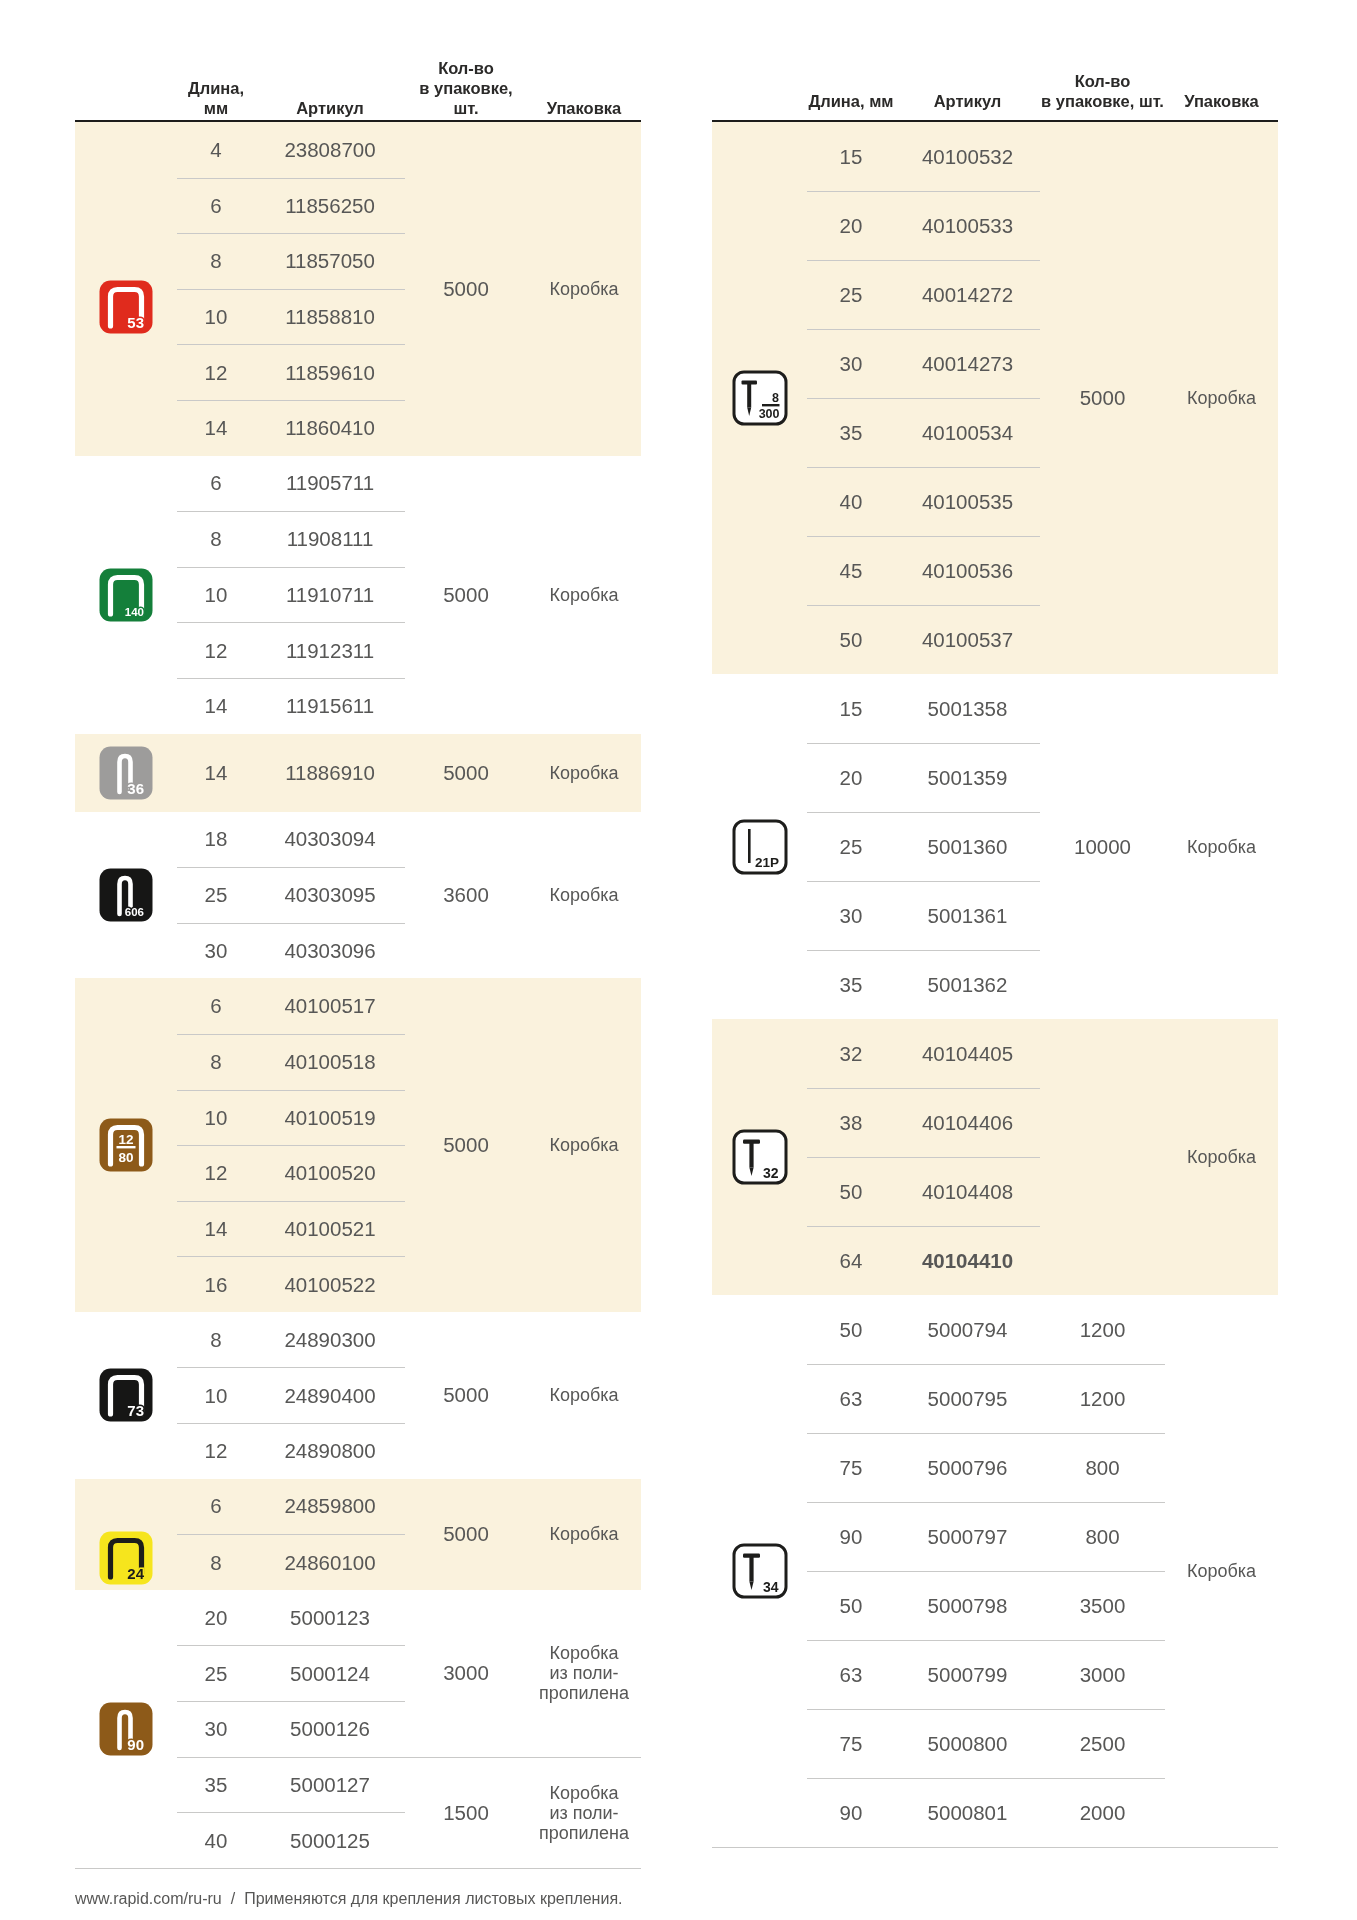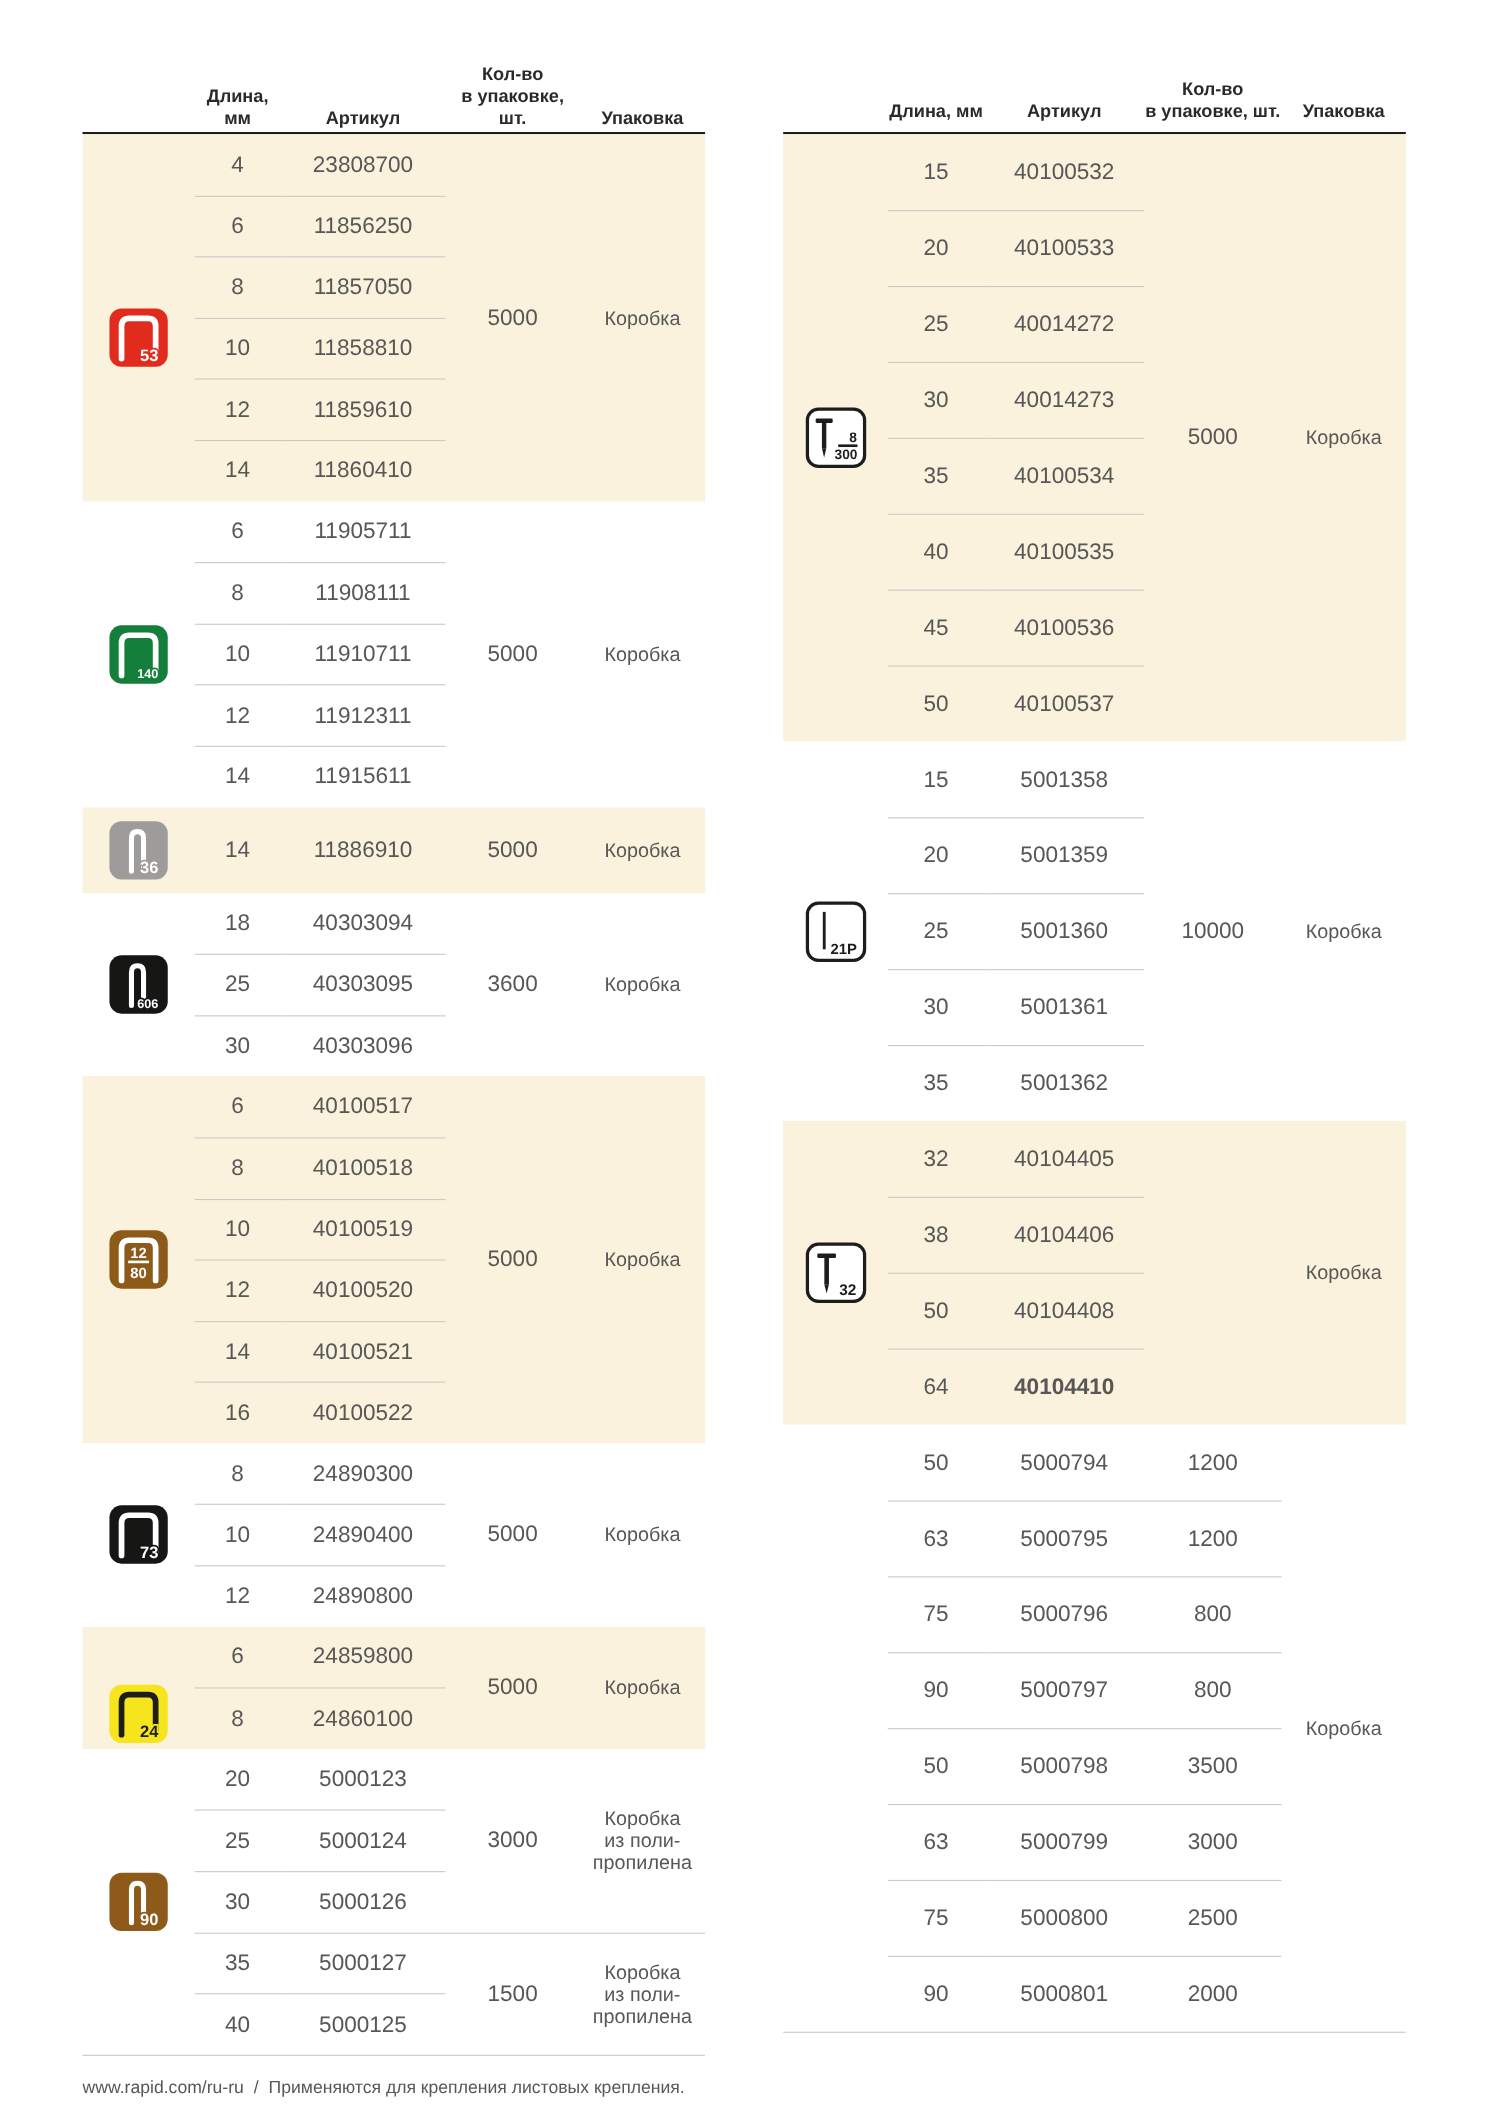--- a/index.html
+++ b/index.html
@@ -324,20 +324,29 @@
             <div class="cell bt" style="grid-area: 2 / 3 / span 1;">40104406</div>
             <div class="cell bt" style="grid-area: 3 / 2 / span 1;">50</div>
             <div class="cell bt" style="grid-area: 3 / 3 / span 1;">40104408</div>
             <div class="cell bt" style="grid-area: 4 / 2 / span 1;">64</div>
             <div class="cell bt" style="grid-area: 4 / 3 / span 1; font-weight: bold;">40104410</div>
             <div class="cell pack" style="grid-area: 1 / 5 / span 4;">
               <div class="pack-line">Коробка</div>
             </div>
           </div>
           <div class="group">
+            <div class="cell icon-cell" style="grid-area: 1 / 1 / span 8;">
+              <svg width="56" height="56" viewBox="0 0 56 56" xmlns="http://www.w3.org/2000/svg">
+                <rect x="2" y="2" width="52" height="52" rx="10" fill="#ffffff" stroke="#1d1d1b" stroke-width="3"></rect>
+                <rect x="11" y="10.5" width="17" height="4.2" rx="1.2" fill="#1d1d1b"></rect>
+                <rect x="17.4" y="14" width="4.2" height="24.5" fill="#1d1d1b"></rect>
+                <polygon points="17.4,38.5 21.6,38.5 19.5,47" fill="#1d1d1b"></polygon>
+                <text x="46.5" y="48.5" text-anchor="end" font-family="Liberation Sans, sans-serif" font-size="14" font-weight="bold" fill="#1d1d1b">34</text>
+              </svg>
+            </div>
             <div class="cell" style="grid-area: 1 / 2 / span 1;">50</div>
             <div class="cell" style="grid-area: 1 / 3 / span 1;">5000794</div>
             <div class="cell bt" style="grid-area: 2 / 2 / span 1;">63</div>
             <div class="cell bt" style="grid-area: 2 / 3 / span 1;">5000795</div>
             <div class="cell bt" style="grid-area: 3 / 2 / span 1;">75</div>
             <div class="cell bt" style="grid-area: 3 / 3 / span 1;">5000796</div>
             <div class="cell bt" style="grid-area: 4 / 2 / span 1;">90</div>
             <div class="cell bt" style="grid-area: 4 / 3 / span 1;">5000797</div>
             <div class="cell bt" style="grid-area: 5 / 2 / span 1;">50</div>
             <div class="cell bt" style="grid-area: 5 / 3 / span 1;">5000798</div>

